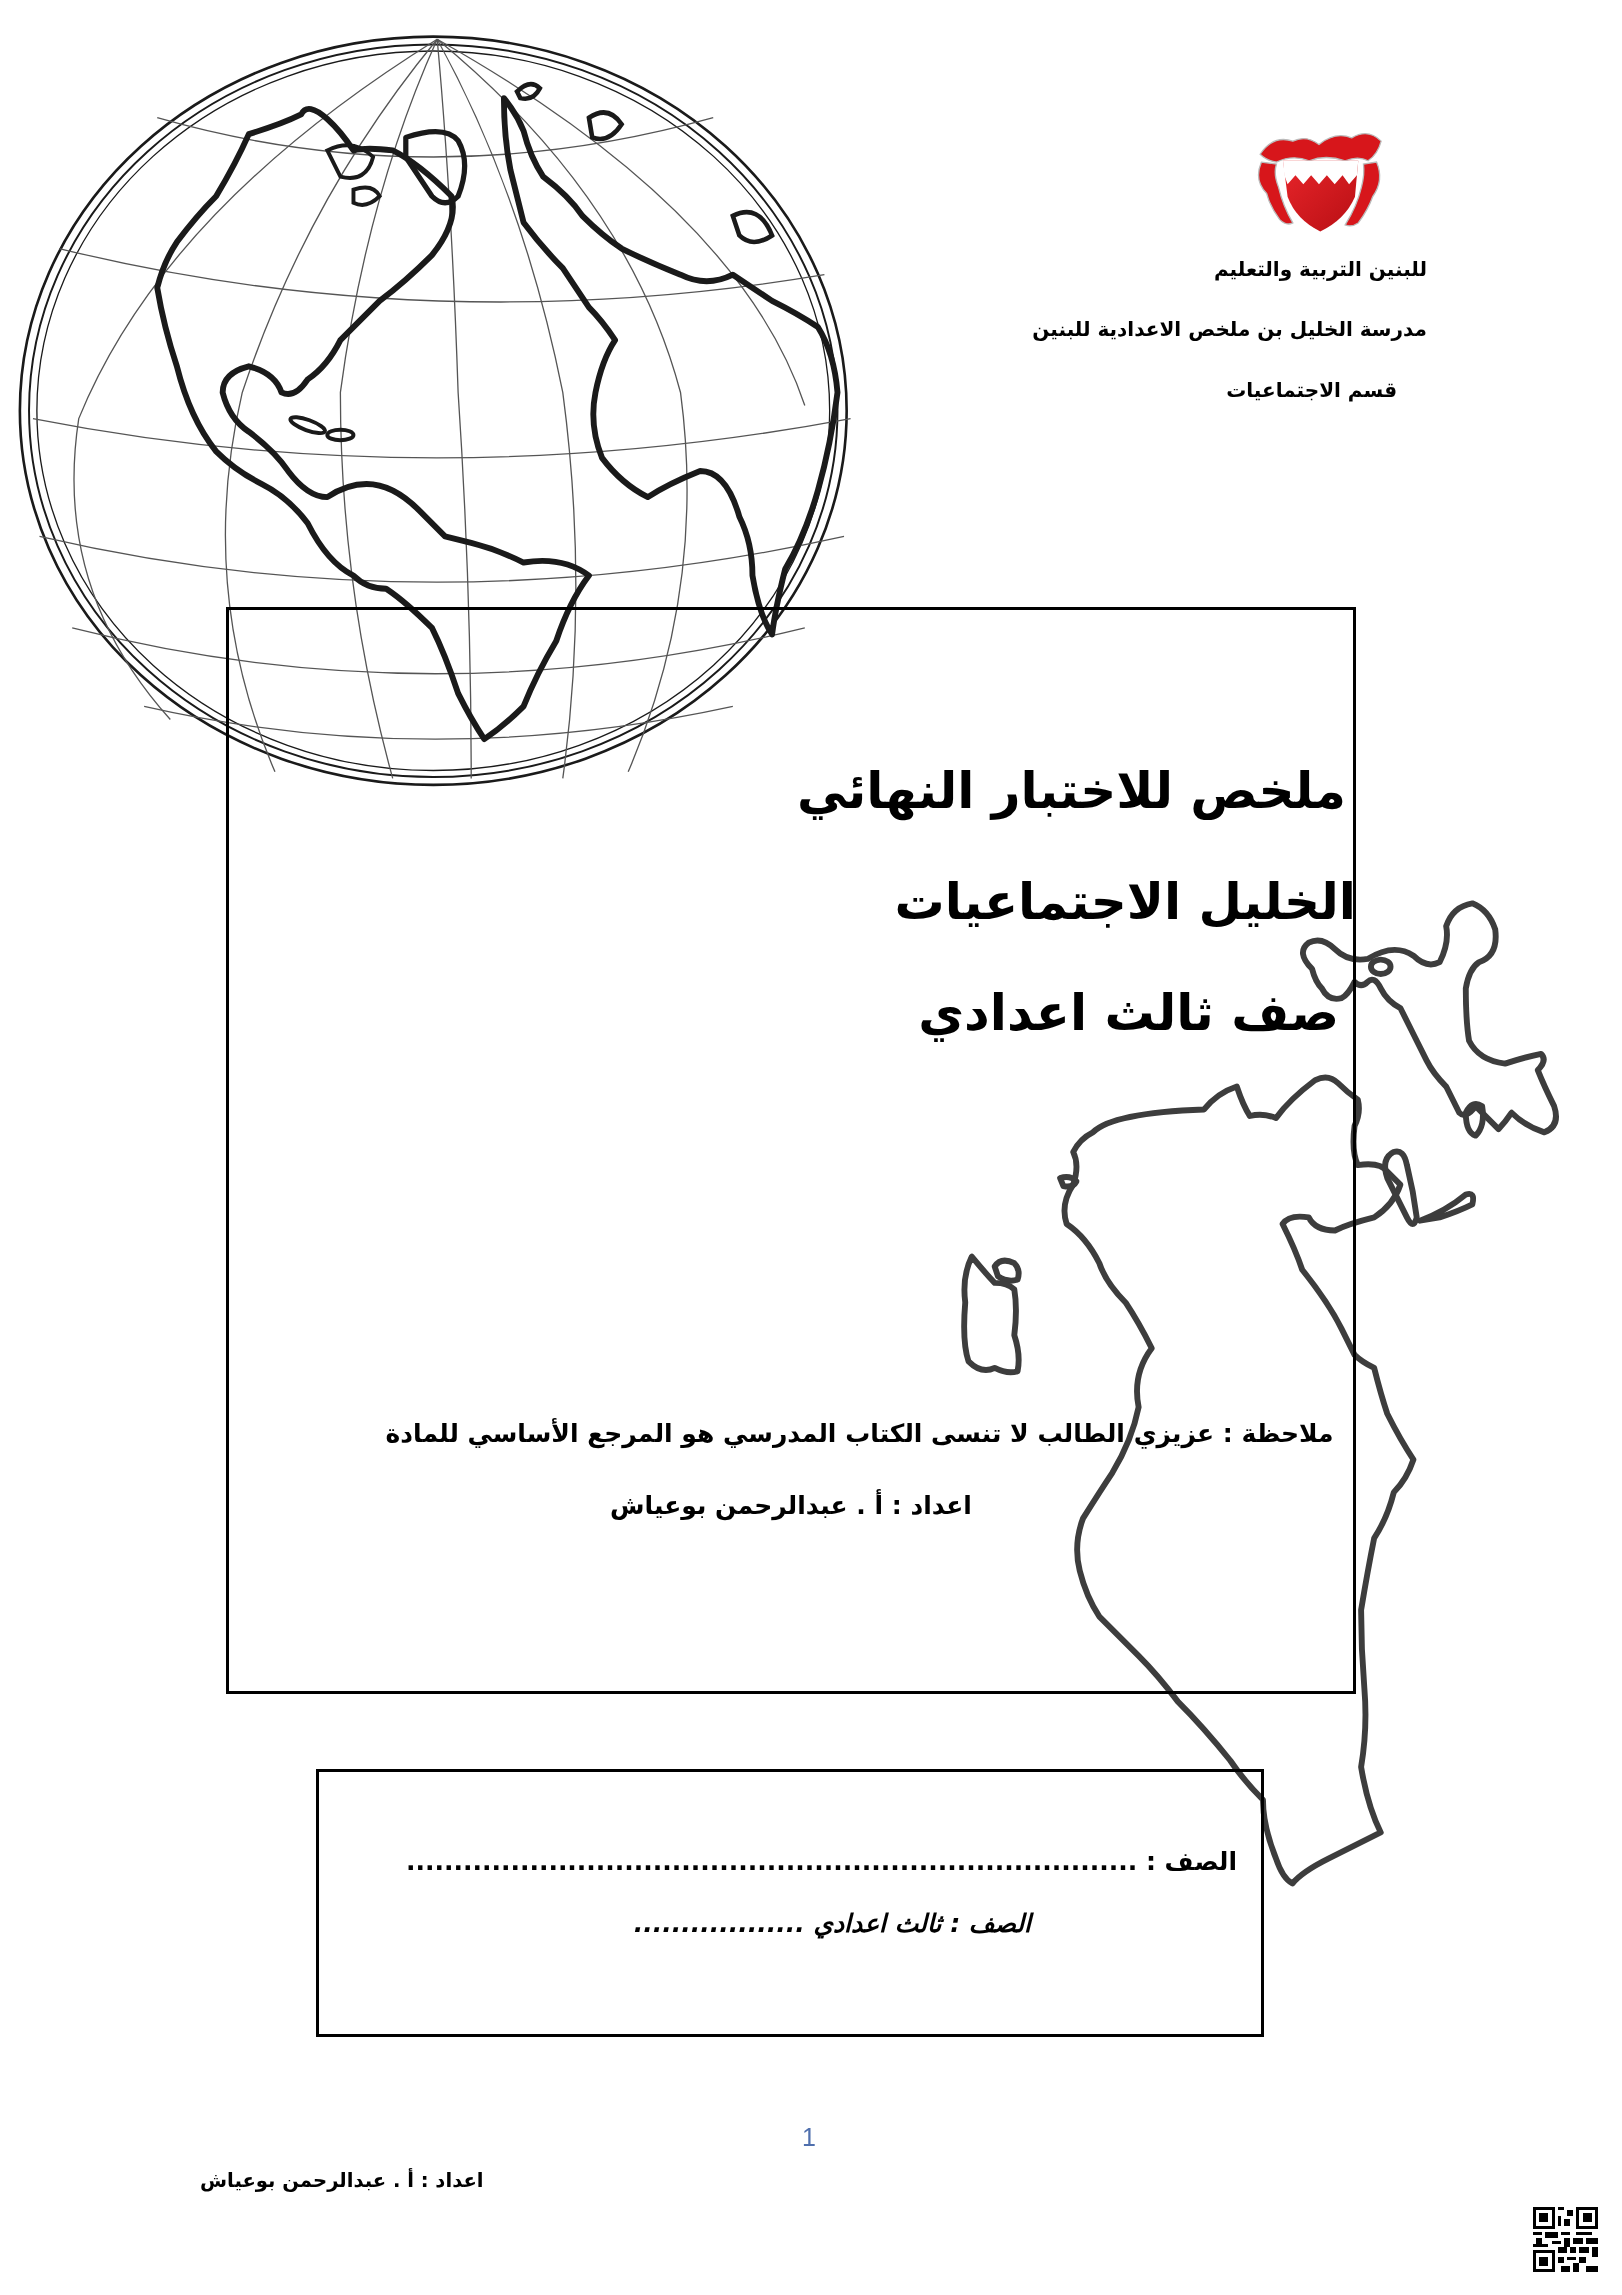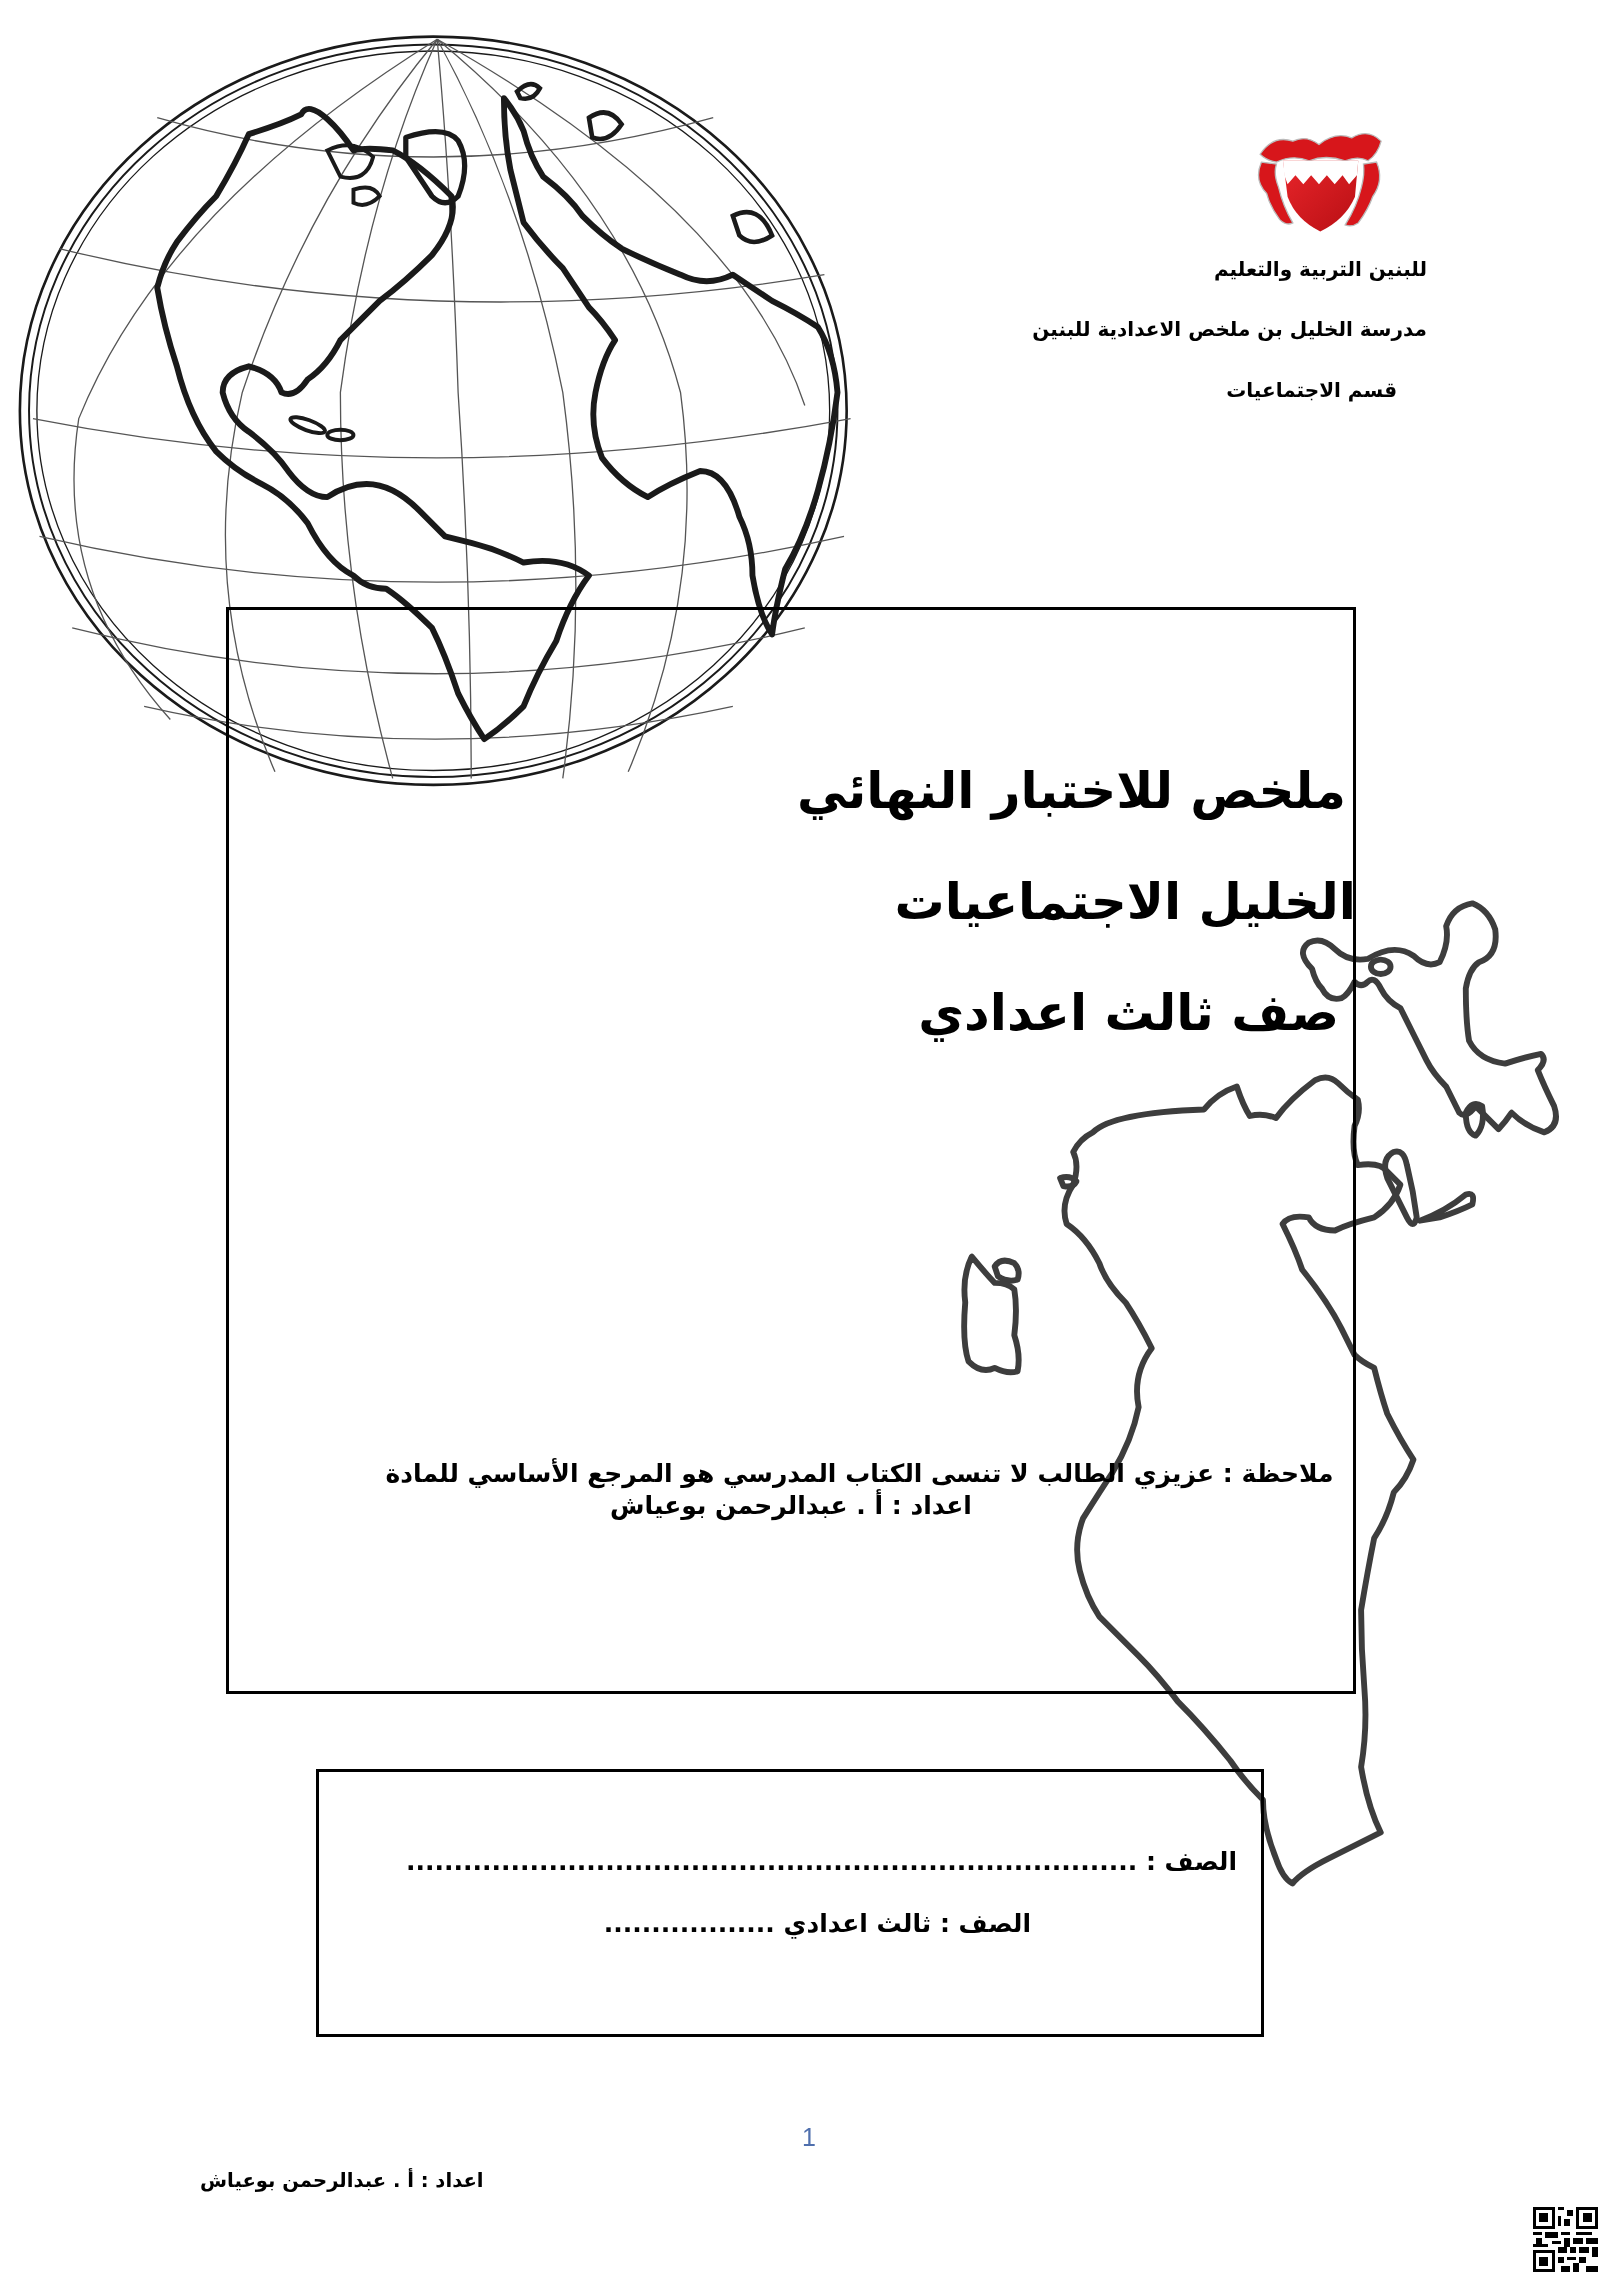--- a/index.html
+++ b/index.html
@@ -24,29 +24,29 @@
   
   #main-box { left: 226px; top: 607px; width: 1130px; height: 1087px;
               border: 3.3px solid #000; box-sizing: border-box; }
   .title { left: 226px; width: 1130px; font-weight: bold;
            font-size: 50px; line-height: 1; white-space: nowrap; }
   #title-1 { top: 766px; left: 216px; }
   #title-2 { top: 877px; }
   #title-3 { top: 988px; left: 209px; }
 
   .note { font-weight: bold; font-size: 25px; white-space: nowrap; text-align: center; }
-  #note-line { left: 226px; width: 1244px; top: 1419px; padding-left: 23px; box-sizing: border-box; margin-top: 40px; }
+  #note-line { left: 226px; width: 1244px; top: 1419px; padding-left: 23px; box-sizing: border-box; }
   #prepared-line { left: 226px; width: 1130px; top: 1491px; }
 
   
   #name-box { left: 316px; top: 1769px; width: 948px; height: 268px;
               border: 3.3px solid #000; box-sizing: border-box; }
   .field { font-weight: bold; font-size: 25px; white-space: nowrap; }
   #field-name { right: 386px; top: 1847px; }
-  #field-class { right: 592px; top: 1909px; }
+  #field-class { right: 592px; top: 1909px; font-style: italic; }
   .dots { letter-spacing: 0.7px; }
 
   
   #page-number { left: 802px; top: 2123px; font-family: "Liberation Sans", sans-serif;
                  font-size: 25px; color: #4f6fad; }
   #footer-author { left: 200px; top: 2169px; font-weight: bold; font-size: 19.6px; white-space: nowrap; }
   #qr { left: 1533px; top: 2207px; width: 65px; height: 65px; }
 </style>
 </head>
 <body>

